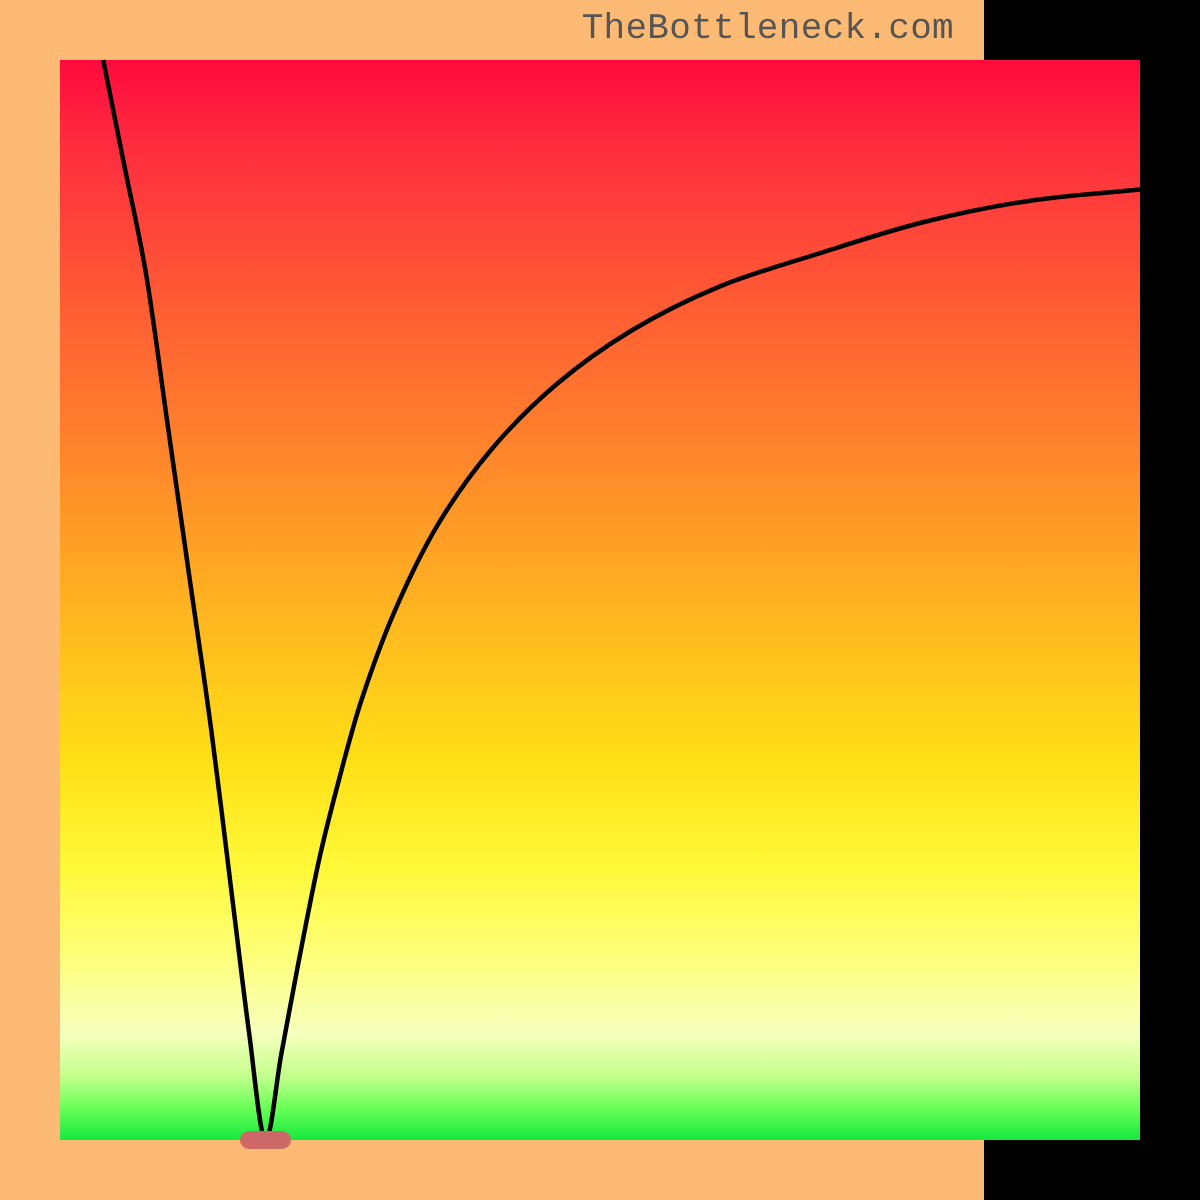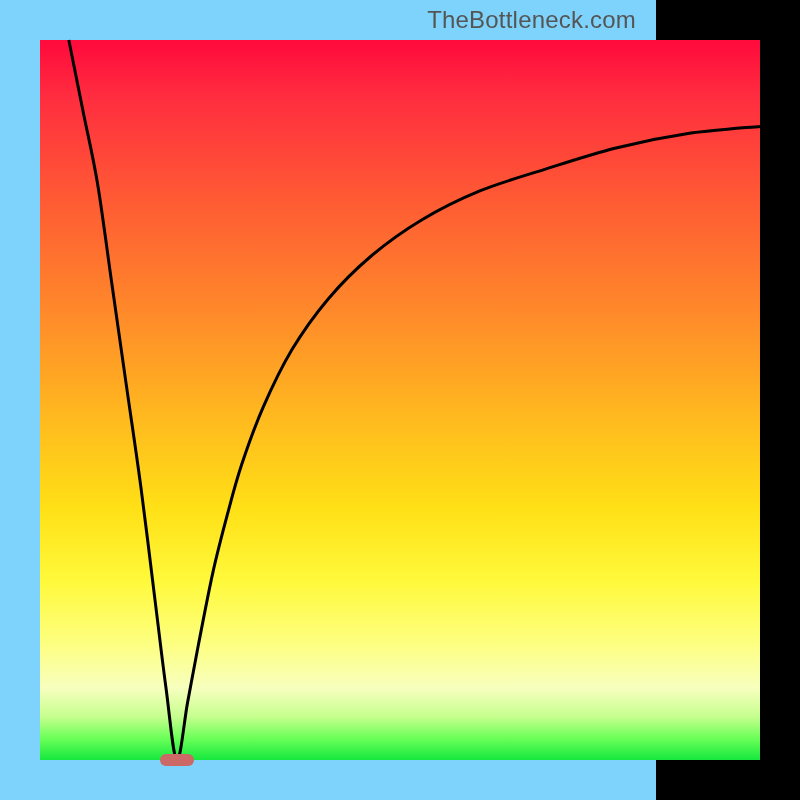--- a/index.html
+++ b/index.html
@@ -8,21 +8,22 @@
     width: 800px;
     height: 800px;
     overflow: hidden;
     background: #000;
     font-family: Arial, Helvetica, sans-serif;
   }
   .frame {
     position: relative;
     width: 656px;
     height: 800px;
-    background: #7dd3fc;
+    background: #fdba74;
+    font-family: Liberation Mono, monospace;
   }
   .watermark {
     position: absolute;
     top: 6px;
     right: 20px;
     color: #555;
     font-size: 24px;
     font-weight: 500;
     letter-spacing: 0.2px;
     user-select: none;

